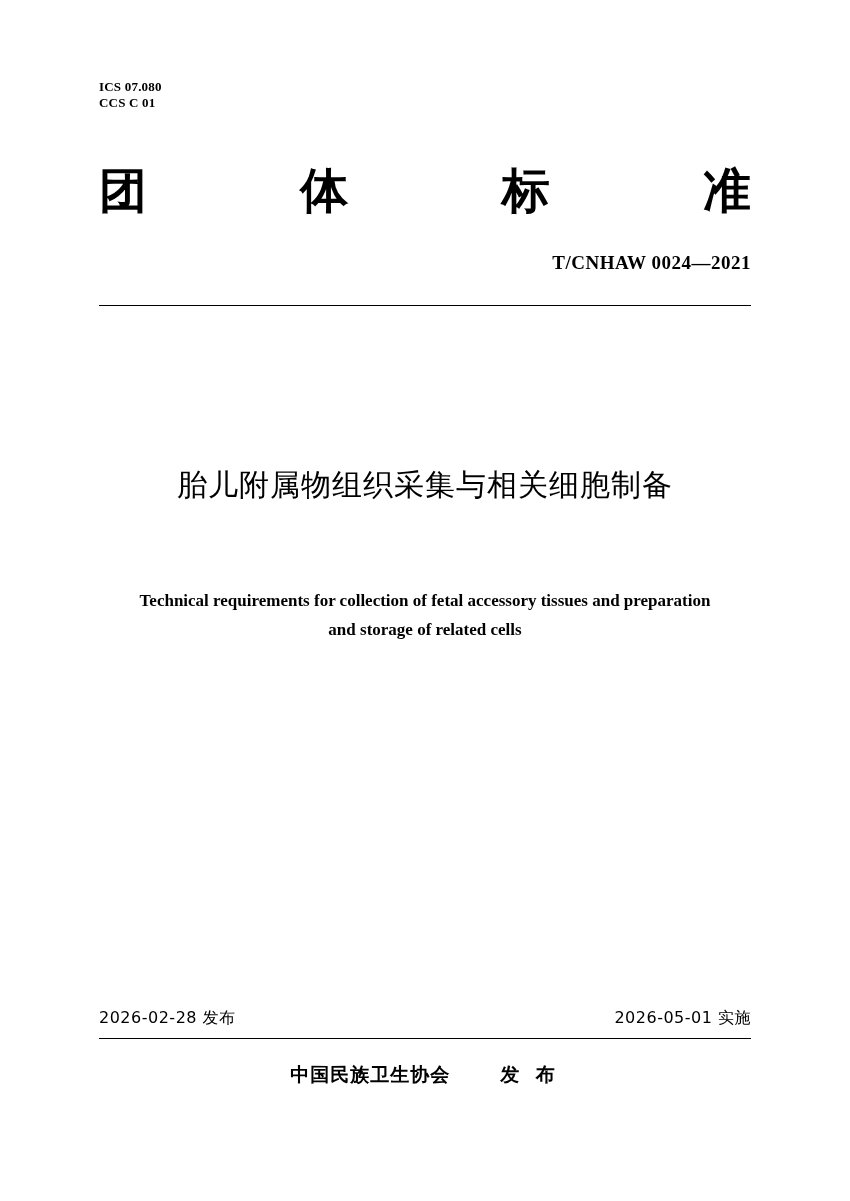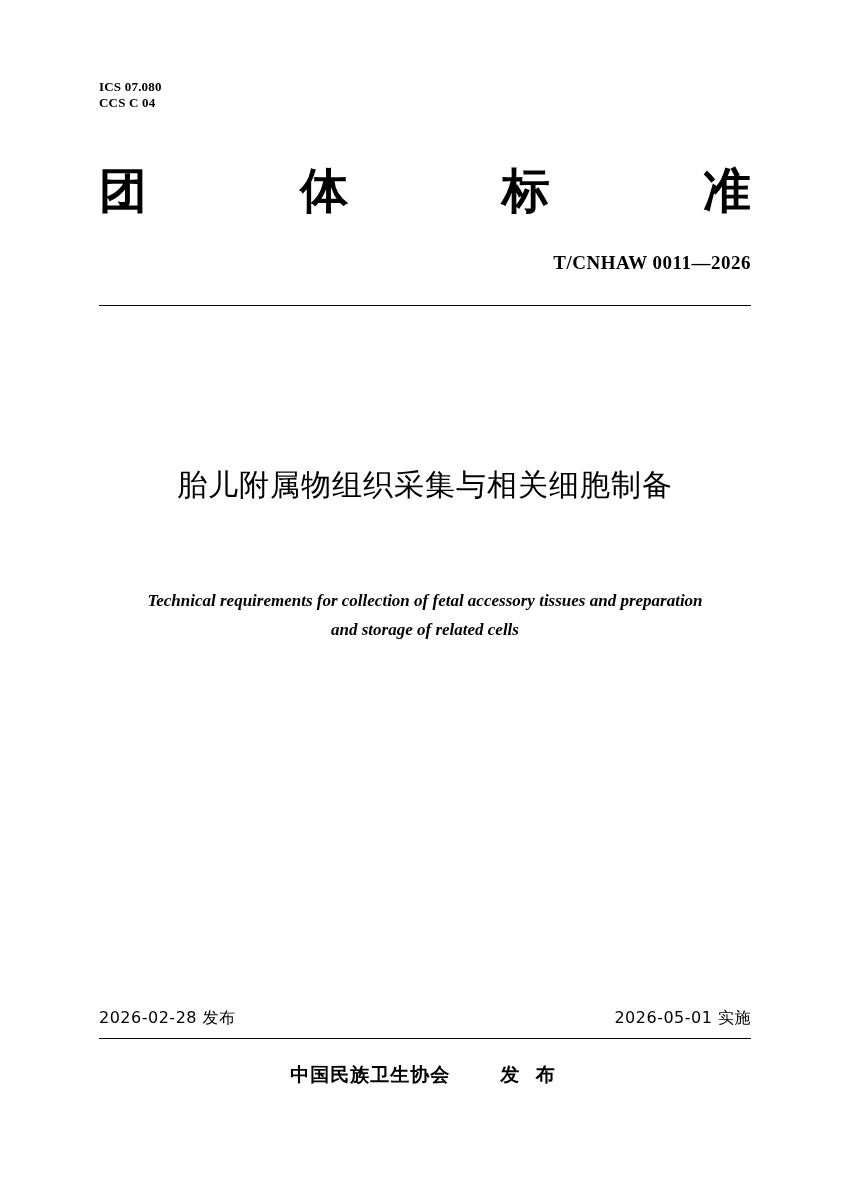--- a/index.html
+++ b/index.html
@@ -105,21 +105,20 @@
   .title-en {
     position: absolute;
     left: 99px;
     top: 586px;
     width: 652px;
     text-align: center;
     font-family: "Liberation Serif", serif;
     font-weight: bold;
     font-size: 17px;
     line-height: 29px;
-    font-style: italic;
   }
   .title-en .l2 { display: block; }
 
   
   .dates {
     position: absolute;
     left: 99px;
     top: 1008px;
     width: 652px;
     display: flex;
@@ -144,31 +143,31 @@
   }
   .publisher .issuer { margin-left: 50px; letter-spacing: 5px; }
 </style>
 </head>
 <body>
 
 <div class="page">
 
   <div class="ics-block">
     <div class="ics-line">ICS 07.080</div>
-    <div class="ics-line">CCS C 04</div>
+    <div class="ics-line">CCS C 01</div>
   </div>
 
   <div class="std-type">
     <span>团</span>
     <span>体</span>
     <span>标</span>
     <span>准</span>
   </div>
 
-  <div class="std-number">T/CNHAW 0011—2026</div>
+  <div class="std-number">T/CNHAW 0024—2021</div>
 
   <div class="rule-top"></div>
 
   <div class="title-cn">
     <span class="l1">胎儿附属物组织采集与相关细胞制备</span>
   </div>
 
   <div class="title-en">
     <span class="l1">Technical requirements for collection of fetal accessory tissues and preparation</span>
     <span class="l2">and storage of related cells</span>

